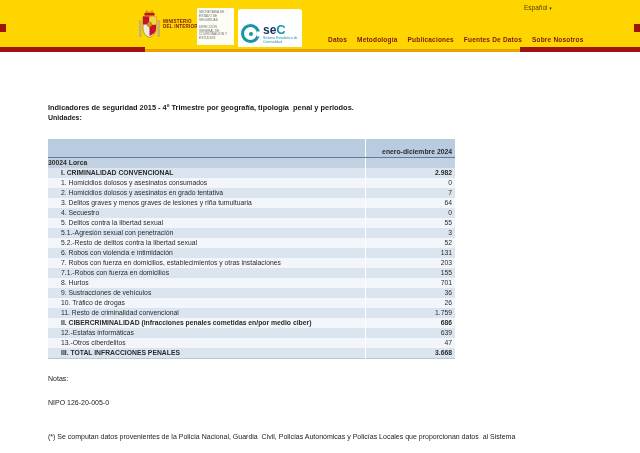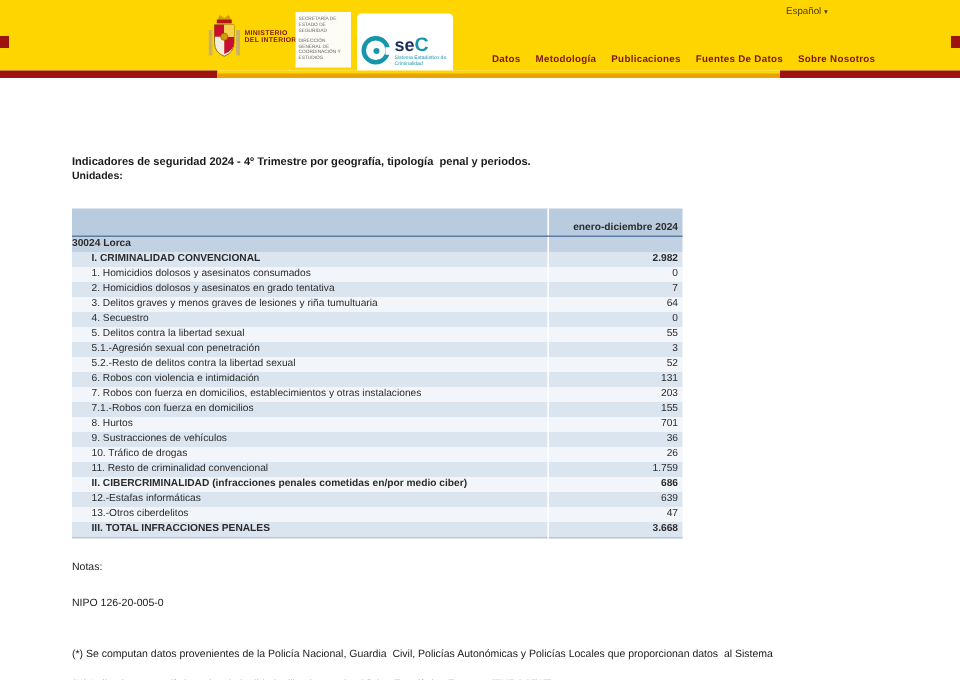--- a/index.html
+++ b/index.html
@@ -113,21 +113,21 @@
         <div class="nav-item">Sobre Nosotros</div>
       </div>
   </div>
 
   <div class="underline-left"></div>
   <div class="underline-mid"></div>
   <div class="underline-right"></div>
   <div class="edge-mark left"></div>
   <div class="edge-mark right"></div>
 
-  <div class="subtitle">Indicadores de seguridad 2024 - 4º Trimestre por geografía, tipología  penal y periodos.</div>
+  <div class="subtitle">Indicadores de seguridad 2015 - 4º Trimestre por geografía, tipología  penal y periodos.</div>
   <div class="units">Unidades:</div>
 
   <table class="crime-table">
     <colgroup>
         <col class="c-label">
         <col class="c-value">
       </colgroup>
     <thead>
       <tr>
         <th class="empty"></th>

